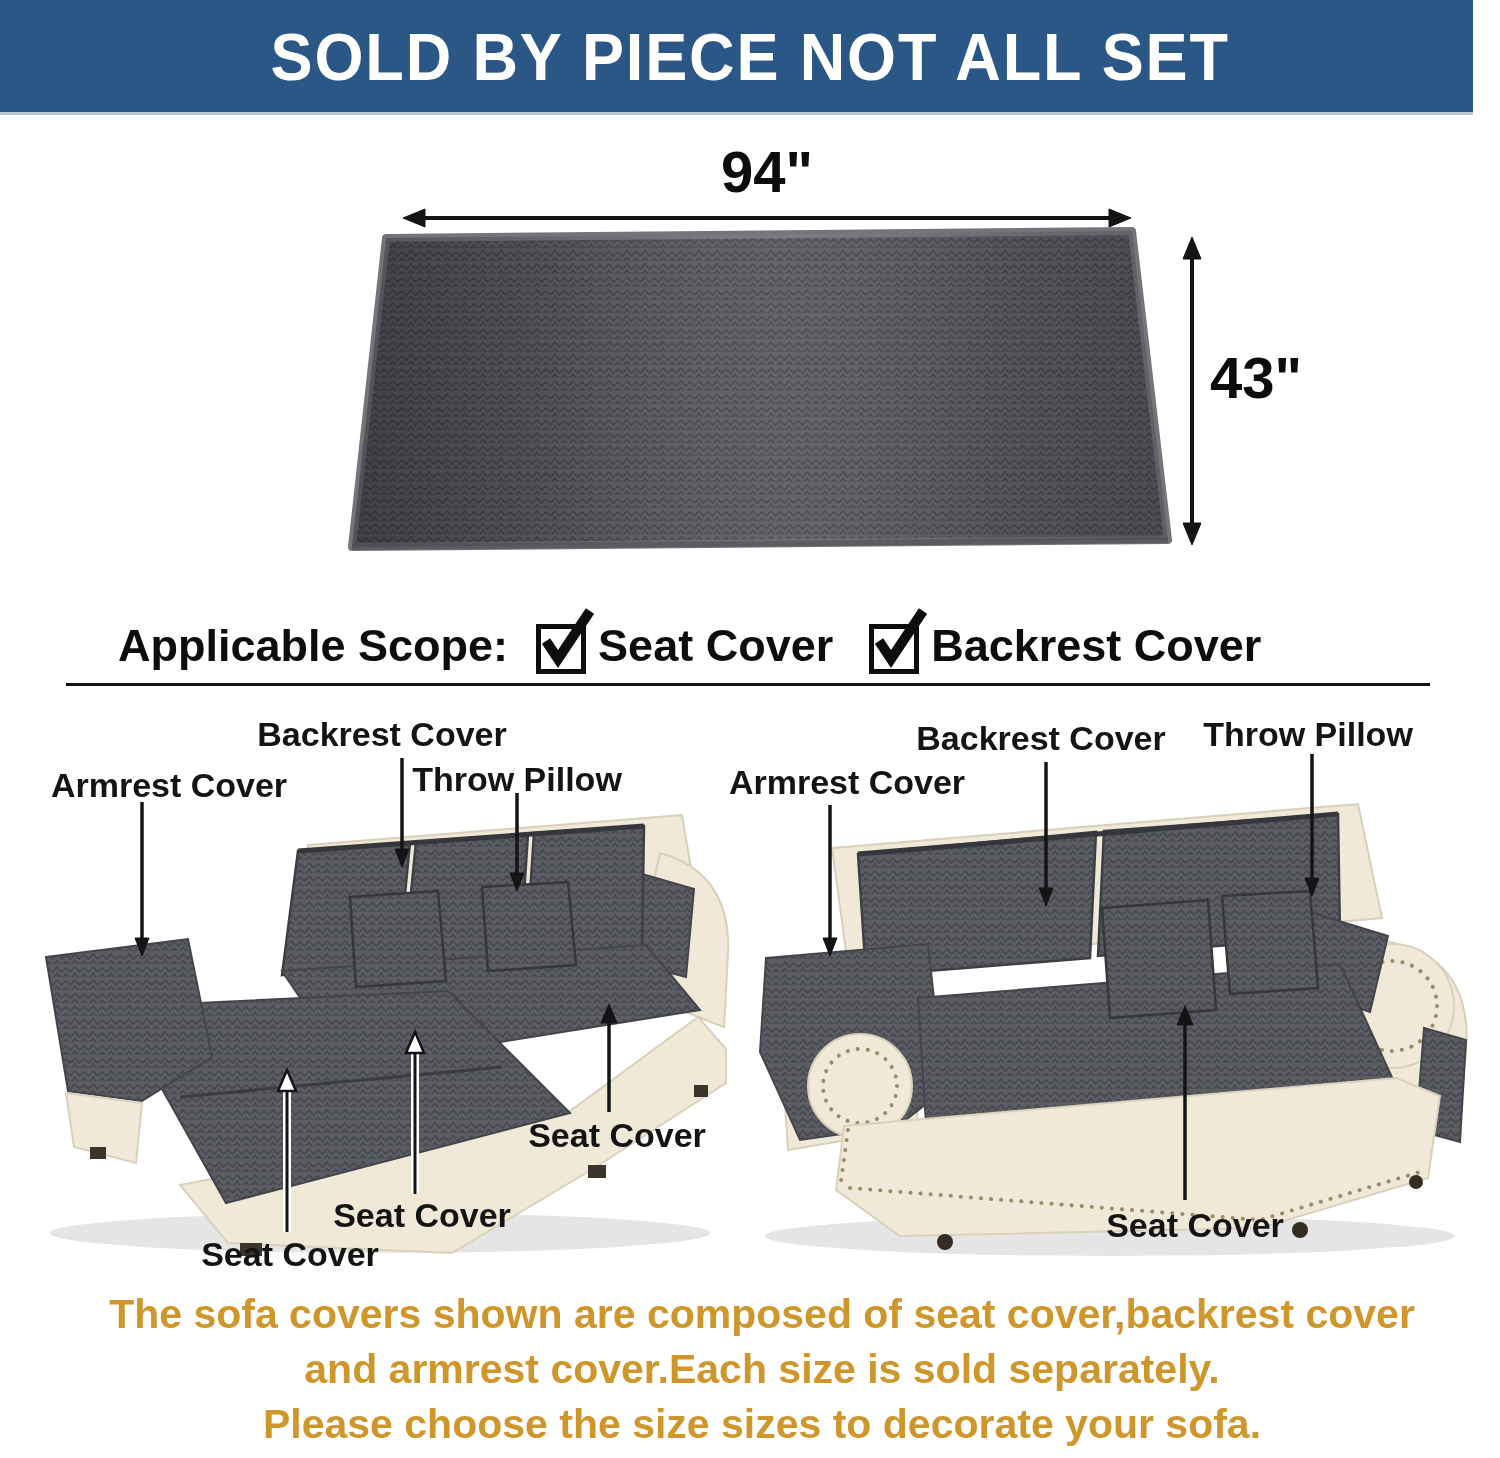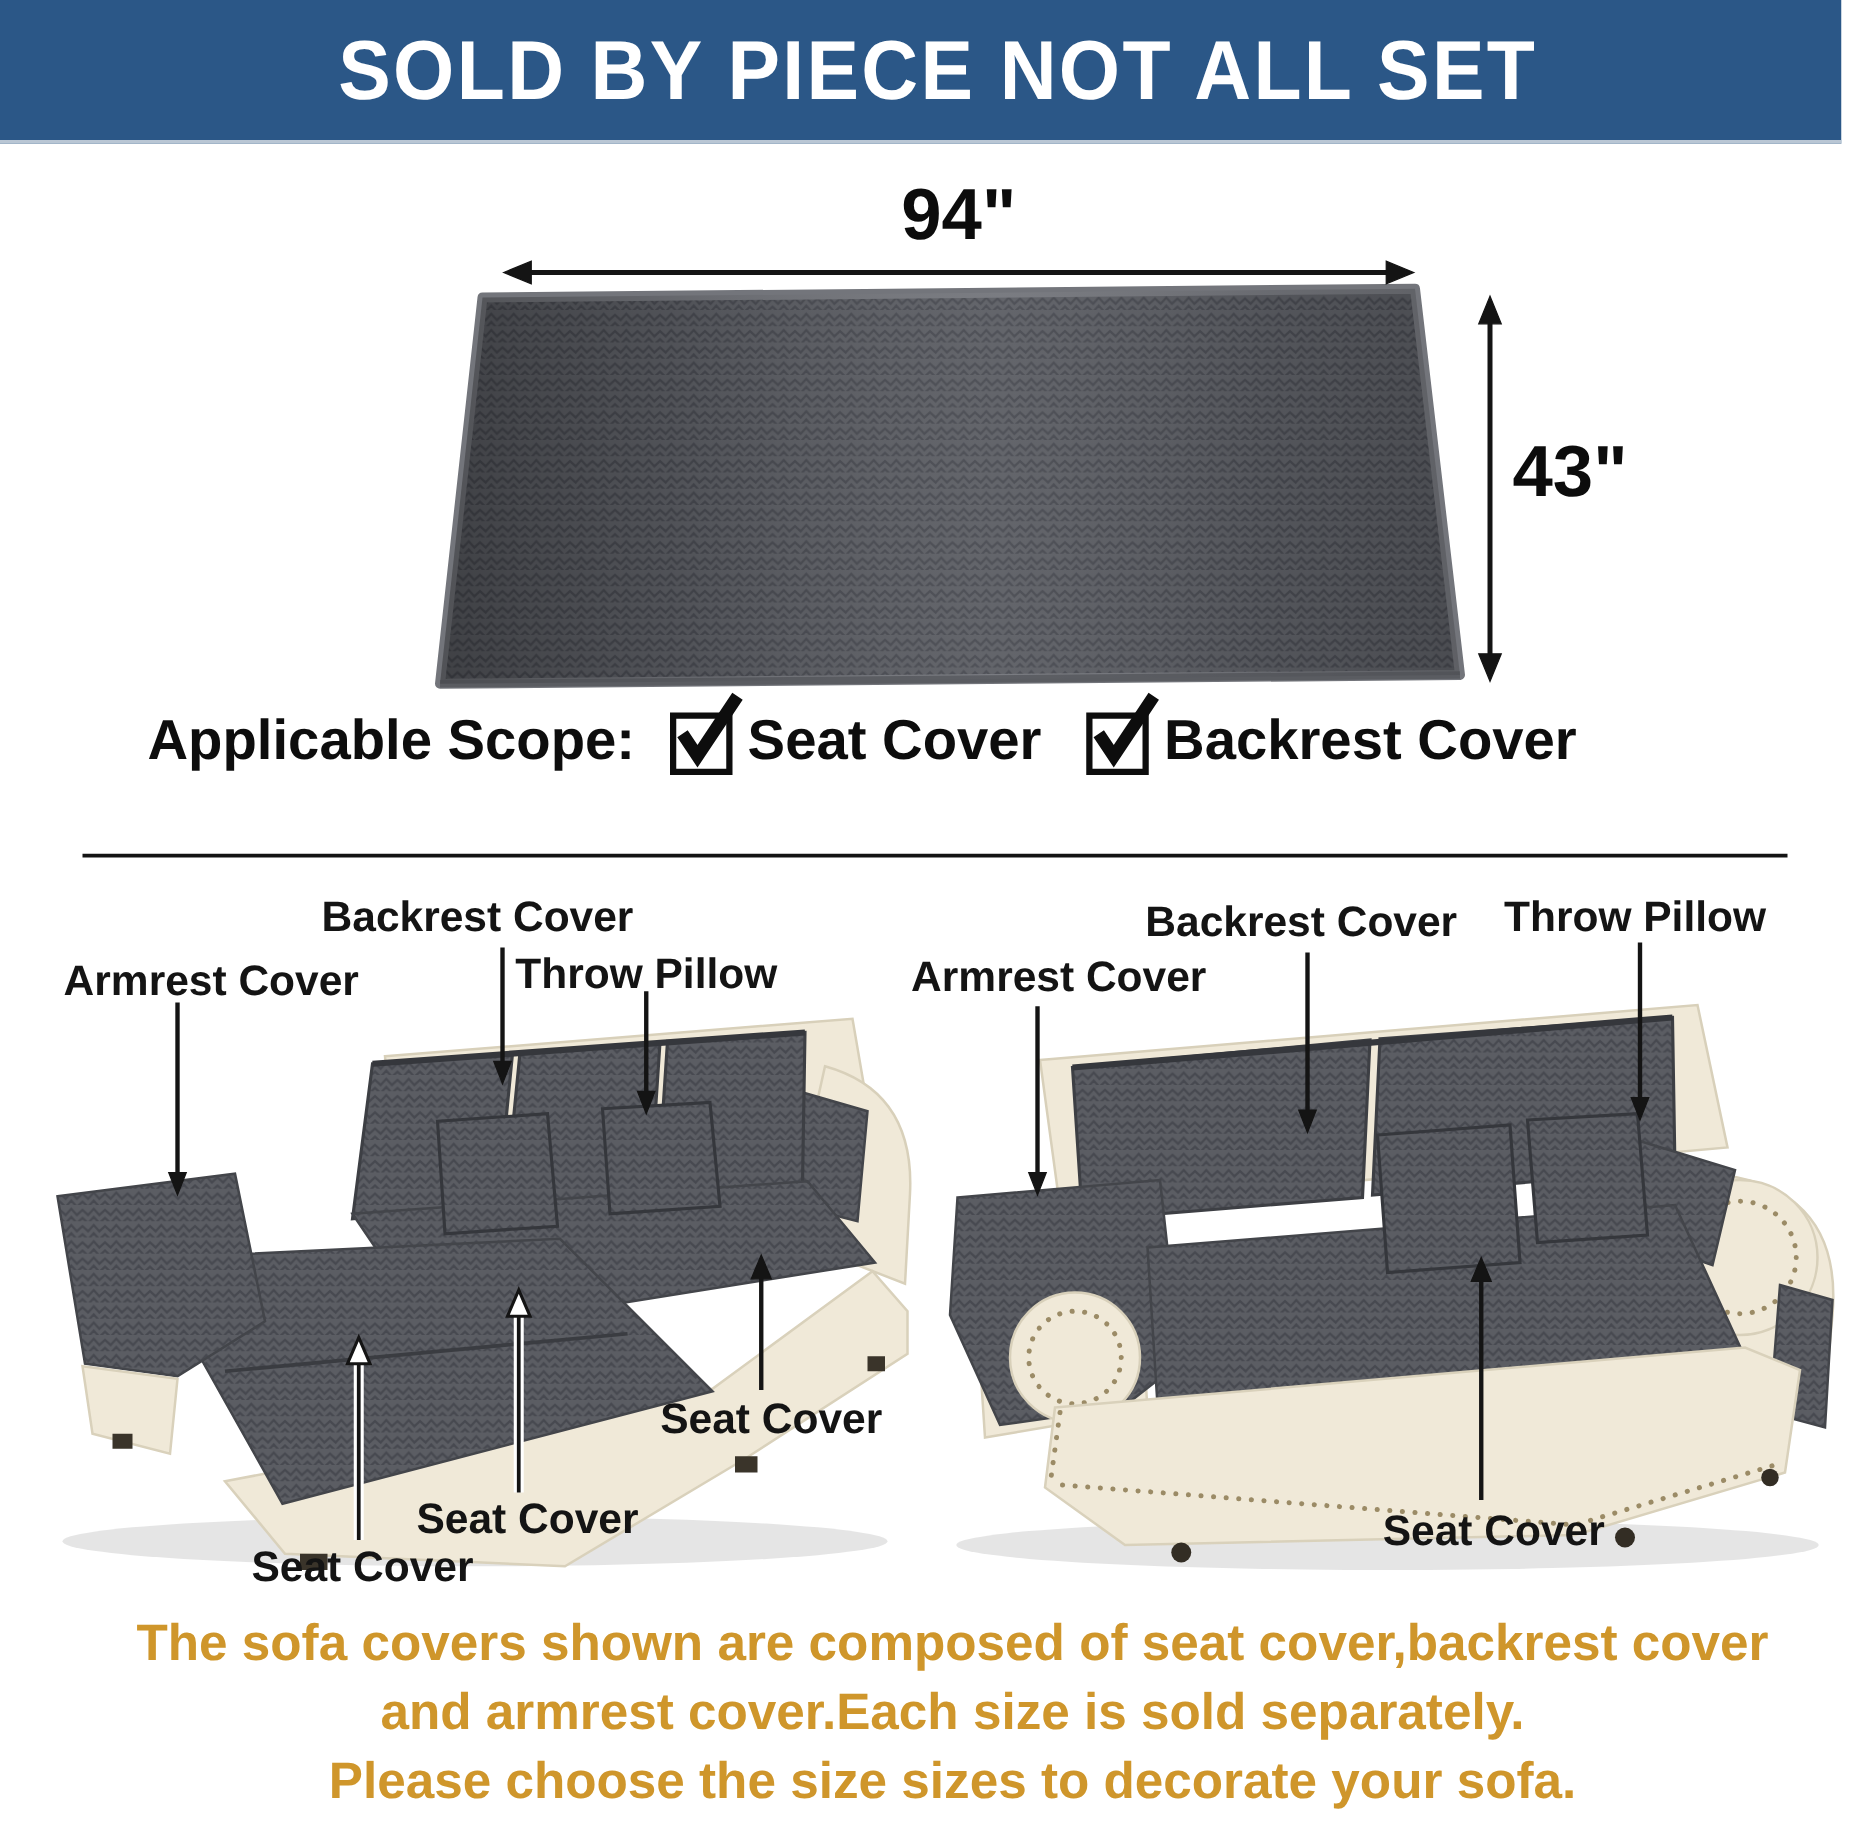--- a/index.html
+++ b/index.html
@@ -11,21 +11,21 @@
           border-bottom:3px solid #b9c6d4;display:flex;align-items:center;justify-content:center;}
   .banner .banner-text{color:#ffffff;font-size:67px;font-weight:700;letter-spacing:2px;
           transform:scaleX(.94);white-space:nowrap;}
 
   
   .dim{position:absolute;font-size:58px;font-weight:700;color:#0c0c0c;white-space:nowrap;}
   .dim-w{left:767px;top:138px;transform:translateX(-50%);}
   .dim-h{left:1210px;top:344px;}
 
   
-  .scope{position:absolute;top:564px;left:118px;display:flex;align-items:center;
+  .scope{position:absolute;top:618px;left:118px;display:flex;align-items:center;
          font-weight:700;font-size:45px;color:#0d0d0d;white-space:nowrap;}
   .scope .cap{margin-right:22px;}
   .cb{position:relative;width:40px;height:40px;border:5px solid #0d0d0d;margin:6px 12px 0 6px;flex:0 0 auto;}
   .cb svg{position:absolute;left:-5px;top:-26px;width:60px;height:64px;overflow:visible;}
   .opt{margin-right:30px;}
 
   
   .divider{position:absolute;left:66px;top:683px;width:1364px;height:3px;background:#141414;}
 
   

